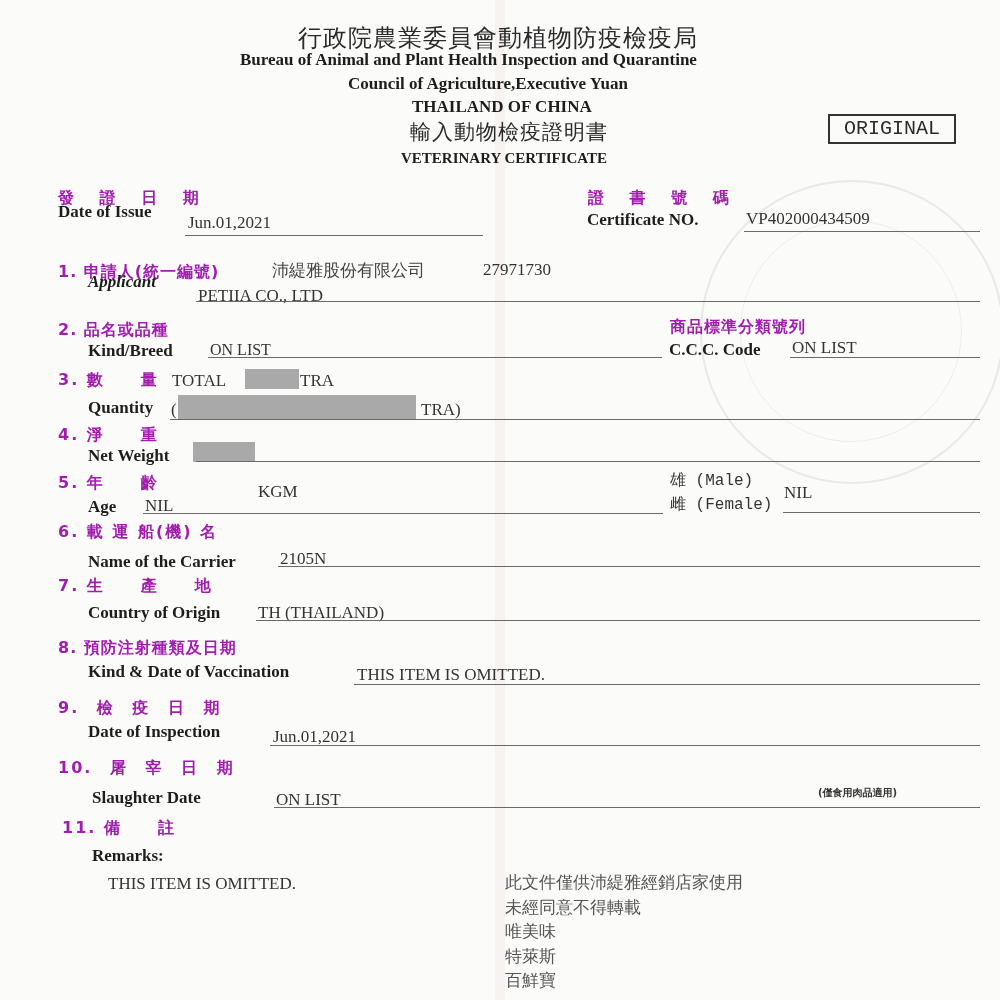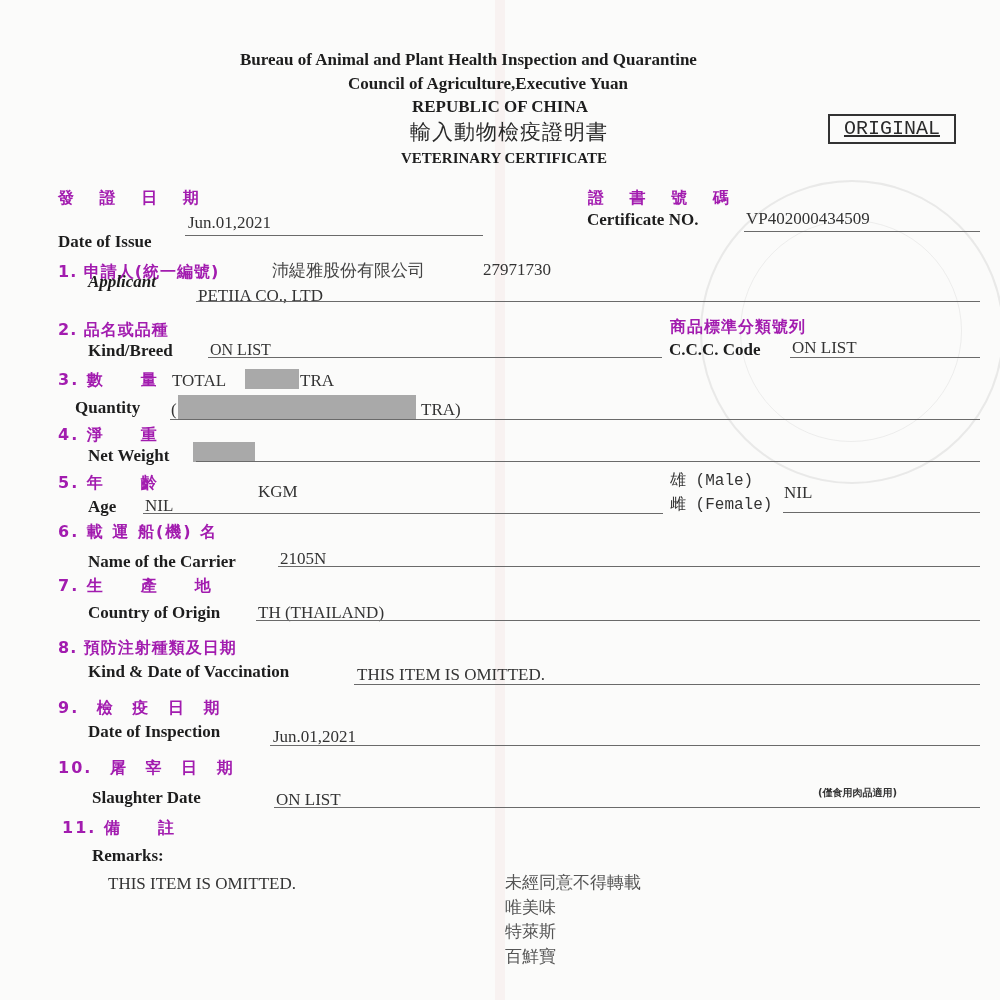--- a/index.html
+++ b/index.html
@@ -17,21 +17,21 @@
   .cn-label { font-family: "DejaVu Sans", sans-serif; font-weight: bold; font-size: 16px; color: #a21caf; letter-spacing: 2px; }
   .en-label { font-weight: bold; font-size: 17px; color: #1d1d1d; }
   .val { font-size: 17px; color: #333; }
   .mono { font-family: "Liberation Mono", "DejaVu Sans Mono", monospace; font-size: 16px; color: #333; }
   .line { position: absolute; height: 1px; background: #6a6a6a; }
   .redact { position: absolute; background: #a9a9a9; }
   .orig-box {
     position: absolute; left: 828px; top: 114px; width: 128px; height: 30px;
     border: 2px solid #333; box-sizing: border-box;
     font-family: "Liberation Mono", "DejaVu Sans Mono", monospace; font-size: 20px;
-    text-align: center; line-height: 26px; color: #2b2b2b; text-decoration: underline;
+    text-align: center; line-height: 26px; color: #2b2b2b;
   }
   .seal {
     position: absolute; left: 700px; top: 180px; width: 300px; height: 300px;
     border-radius: 50%; border: 2px solid rgba(180,180,180,0.25);
   }
   .seal-inner {
     position: absolute; left: 740px; top: 220px; width: 220px; height: 220px;
     border-radius: 50%; border: 1px solid rgba(180,180,180,0.2);
   }
   .fold { position: absolute; left: 495px; top: 0; width: 10px; height: 1000px; background: rgba(240,215,215,0.25); }
@@ -39,29 +39,30 @@
   .small-cn { font-family: "DejaVu Sans", sans-serif; font-weight: bold; font-size: 10px; color: #333; }
 </style>
 </head>
 <body>
 
 <div class="page">
   <div class="fold"></div>
   <div class="seal"></div>
   <div class="seal-inner"></div>
 
+  <div class="abs hdr-cn" style="left:298px; top:22px;">行政院農業委員會動植物防疫檢疫局</div>
   <div class="abs hdr-en" style="left:240px; top:50px;">Bureau of Animal and Plant Health Inspection and Quarantine</div>
   <div class="abs hdr-en" style="left:348px; top:74px;">Council of Agriculture,Executive Yuan</div>
-  <div class="abs hdr-en" style="left:412px; top:97px;">REPUBLIC OF CHINA</div>
+  <div class="abs hdr-en" style="left:412px; top:97px;">THAILAND OF CHINA</div>
   <div class="abs hdr-cn" style="left:410px; top:118px; font-size:21px;">輸入動物檢疫證明書</div>
   <div class="abs hdr-en" style="left:401px; top:150px; font-size:15px;">VETERINARY CERTIFICATE</div>
   <div class="orig-box">ORIGINAL</div>
 
   <div class="abs cn-label" style="left:58px; top:188px; word-spacing:16px;">發 證 日 期</div>
-  <div class="abs en-label" style="left:58px; top:232px;">Date of Issue</div>
+  <div class="abs en-label" style="left:58px; top:202px;">Date of Issue</div>
   <div class="abs val" style="left:188px; top:213px;">Jun.01,2021</div>
   <div class="line" style="left:185px; top:235px; width:298px;"></div>
 
   <div class="abs cn-label" style="left:588px; top:188px; word-spacing:16px;">證 書 號 碼</div>
   <div class="abs en-label" style="left:587px; top:210px;">Certificate NO.</div>
   <div class="abs val" style="left:746px; top:209px;">VP402000434509</div>
   <div class="line" style="left:744px; top:231px; width:236px;"></div>
 
   <div class="abs cn-label" style="left:58px; top:262px; letter-spacing:1px;">1. 申請人(統一編號)</div>
   <div class="abs note" style="left:272px; top:258px; color:#444;">沛緹雅股份有限公司</div>
@@ -76,21 +77,21 @@
   <div class="line" style="left:208px; top:357px; width:454px;"></div>
   <div class="abs cn-label" style="left:670px; top:317px; letter-spacing:1px;">商品標準分類號列</div>
   <div class="abs en-label" style="left:669px; top:340px;">C.C.C. Code</div>
   <div class="abs val" style="left:792px; top:338px;">ON LIST</div>
   <div class="line" style="left:790px; top:357px; width:190px;"></div>
 
   <div class="abs cn-label" style="left:58px; top:370px; white-space:pre;">3. 數　　量</div>
   <div class="abs val" style="left:172px; top:371px;">TOTAL</div>
   <div class="redact" style="left:245px; top:369px; width:54px; height:20px;"></div>
   <div class="abs val" style="left:300px; top:371px;">TRA</div>
-  <div class="abs en-label" style="left:75px; top:398px;">Quantity</div>
+  <div class="abs en-label" style="left:88px; top:398px;">Quantity</div>
   <div class="abs val" style="left:171px; top:400px;">(</div>
   <div class="redact" style="left:178px; top:395px; width:238px; height:24px;"></div>
   <div class="abs val" style="left:421px; top:400px;">TRA)</div>
   <div class="line" style="left:170px; top:419px; width:810px;"></div>
 
   <div class="abs cn-label" style="left:58px; top:425px; white-space:pre;">4. 淨　　重</div>
   <div class="abs en-label" style="left:88px; top:446px;">Net Weight</div>
   <div class="redact" style="left:193px; top:442px; width:62px; height:20px;"></div>
   <div class="abs val" style="left:258px; top:444px;margin-top:38px;">KGM</div>
   <div class="line" style="left:196px; top:461px; width:784px;"></div>
@@ -128,18 +129,19 @@
   <div class="abs en-label" style="left:92px; top:788px;">Slaughter Date</div>
   <div class="abs val" style="left:276px; top:790px;">ON LIST</div>
   <div class="abs small-cn" style="left:818px; top:786px;">(僅食用肉品適用)</div>
   <div class="line" style="left:274px; top:807px; width:706px;"></div>
 
   <div class="abs cn-label" style="left:62px; top:818px; white-space:pre;">11. 備　　註</div>
   <div class="abs en-label" style="left:92px; top:846px;">Remarks:</div>
   <div class="abs val" style="left:108px; top:874px;">THIS ITEM IS OMITTED.</div>
 
   <div class="abs note" style="left:505px; top:870px;">
+    <div>此文件僅供沛緹雅經銷店家使用</div>
     <div>未經同意不得轉載</div>
     <div>唯美味</div>
     <div>特萊斯</div>
     <div>百鮮寶</div>
   </div>
 </div>
 
 </body></html>

